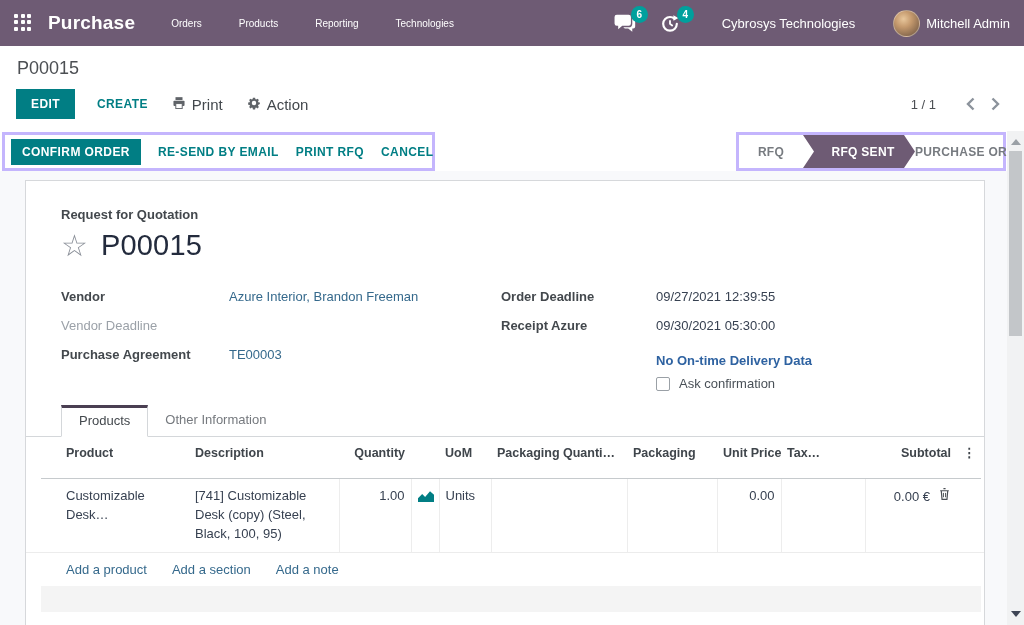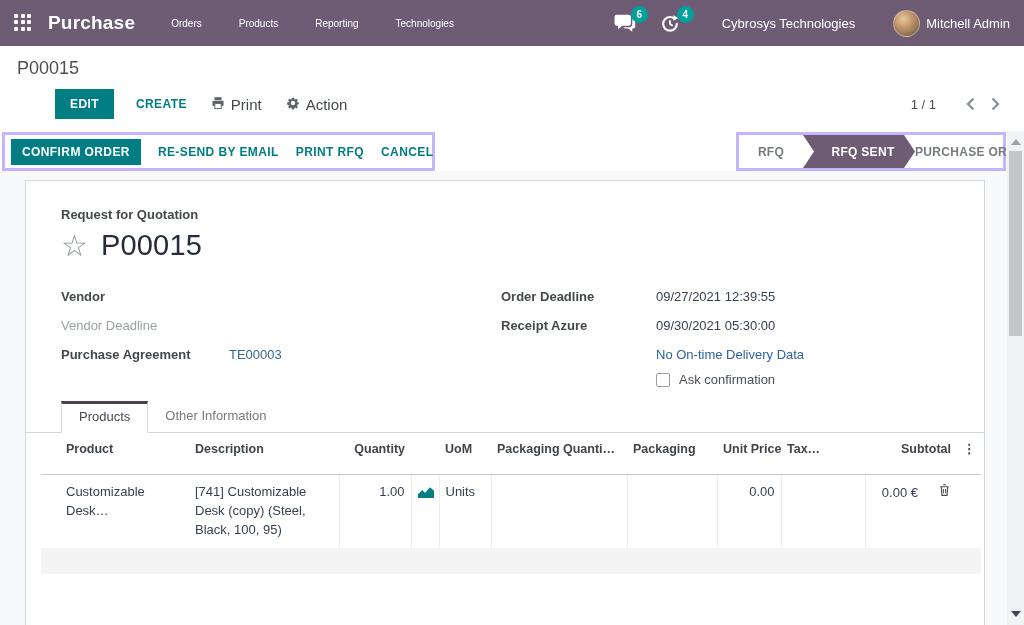--- a/index.html
+++ b/index.html
@@ -21,21 +21,21 @@
   .nav-badge { position:absolute; top:-7px; right:-10px; background:#00a09d; color:#fff; font-size:10px; font-weight:bold;
     min-width:17px; height:17px; border-radius:9px; display:flex; align-items:center; justify-content:center; padding:0 3px; }
   .company { margin:0 38px 0 16px; cursor:pointer; }
   .avatar { width:27px; height:27px; border-radius:50%; margin-right:6px; cursor:pointer;
     background:radial-gradient(circle at 38% 32%, #e8c79c 0%, #c59a6e 35%, #8a6b4f 75%, #6b5340 100%); border:1px solid rgba(255,255,255,.35); }
   .username { cursor:pointer; }
 
   
   .control-panel { padding:10px 16px 0 16px; background:#fff; }
   .breadcrumb { font-size:18px; color:#4c4f53; padding:2px 0 10px 1px; }
-  .cp-row { display:flex; align-items:center; padding-bottom:12px;margin-left:39px; }
+  .cp-row { display:flex; align-items:center; padding-bottom:12px; }
   .btn-primary { background:#017e84; color:#fff; border:none; font-family:inherit; font-size:12px; font-weight:bold;
     letter-spacing:.4px; padding:8px 15px; cursor:pointer; }
   .btn-teal-link { background:none; border:none; font-family:inherit; color:#017e84; font-size:12px; font-weight:bold;
     letter-spacing:.4px; margin-left:22px; cursor:pointer; }
   .btn-plain { background:none; border:none; font-family:inherit; color:#43484d; font-size:15px; margin-left:24px;
     display:flex; align-items:center; gap:6px; cursor:pointer; }
   .pager { margin-left:auto; display:flex; align-items:center; gap:20px; color:#4c4f53; font-size:13px; }
   .pager-arrows { display:flex; gap:16px; margin-left:10px; margin-right:8px; }
   .pager-arrows svg { cursor:pointer; }
 
@@ -66,21 +66,21 @@
 
   .field-cols { display:flex; margin-top:27px; }
   .fcol-left { width:440px; }
   .fcol-right { flex:1; }
   .frow { display:flex; align-items:flex-start; margin-bottom:12px; min-height:17px; }
   .flabel { width:168px; font-weight:bold; color:#43484d; flex:none; }
   .fcol-right .flabel { width:155px; }
   .flabel.muted { font-weight:normal; color:#9ba1a8; }
   .fvalue { color:#374151; }
   a.flink { color:#35698c; text-decoration:none; cursor:pointer; }
-  .delivery-link { color:#2e62a1; font-weight:normal; text-decoration:none; cursor:pointer; }
+  .delivery-link { color:#2e62a1; font-weight:bold; text-decoration:none; cursor:pointer;margin-top:6px; }
   .frow.no-label { margin-left:155px; margin-bottom:8px; }
   .chk-row { display:flex; align-items:center; gap:9px; margin-left:155px; }
   .checkbox { width:14px; height:14px; border:1px solid #9aa0a6; border-radius:2px; background:#fff; cursor:pointer; flex:none; }
   .chk-label { color:#495057; cursor:pointer; }
 
   
   .tabs { display:flex; border-bottom:1px solid #d4d7da; margin-top:14px; padding-left:35px; }
   .tab { padding:7px 17px 8px; font-size:13px; cursor:pointer; }
   .tab.active { color:#43484d; background:#fff; border:1px solid #d4d7da; border-bottom:1px solid #fff;
     border-top:3px solid #4a3f52; margin-bottom:-1px; padding-top:5px; }
@@ -88,21 +88,21 @@
 
   
   table.lines { border-collapse:collapse; table-layout:fixed; margin-left:15px; width:940px; }
   table.lines th { font-size:12.5px; font-weight:bold; color:#3f454b; text-align:left; padding:8px 6px 18px;
     border-bottom:1px solid #c6cacd; white-space:nowrap; overflow:hidden; }
   table.lines td { font-size:13px; color:#374151; padding:8px 6px; vertical-align:top; line-height:1.45; }
   table.lines .num { text-align:right; }
   table.lines th.c1, table.lines td.c1 { padding-left:25px; }
   table.lines td.sep { border-left:1px solid #ededed; }
   .icon-cell { text-align:center; padding-top:10px !important; }
-  .subtotal-flex { display:flex; justify-content:flex-end; align-items:center; gap:20px; }
+  .subtotal-flex { display:flex; justify-content:flex-end; align-items:center; gap:8px; }
   .kebab { text-align:center !important; font-weight:bold; color:#4c4f53; cursor:pointer; }
   .add-links { display:flex; gap:25px; padding:9px 6px 9px 40px; border-top:1px solid #ececec; }
   .empty-stripe { height:26px; background:#f4f4f4; margin-left:15px; width:940px; }
 
   
   .scrollbar { position:absolute; right:0; top:131px; bottom:0; width:17px; background:#f1f2f3; }
   .sb-arrow { position:absolute; left:0; width:17px; height:17px; display:flex; align-items:center; justify-content:center; cursor:pointer; }
   .sb-arrow.up { top:2px; }
   .sb-arrow.down { bottom:3px; }
   .tri-up { width:0; height:0; border-left:5px solid transparent; border-right:5px solid transparent; border-bottom:6px solid #9aa0a6; }
@@ -217,20 +217,21 @@
         <div class="doc-type">Request for Quotation</div>
         <div class="title-row">
           <span class="star">☆</span>
           <span class="doc-name">P00015</span>
         </div>
 
         <div class="field-cols">
           <div class="fcol-left">
             <div class="frow">
               <span class="flabel">Vendor</span>
+              <a class="flink">Azure Interior, Brandon Freeman</a>
             </div>
             <div class="frow">
               <span class="flabel muted">Vendor Deadline</span>
               <span class="fvalue"></span>
             </div>
             <div class="frow">
               <span class="flabel">Purchase Agreement</span>
               <a class="flink">TE00003</a>
             </div>
           </div>
@@ -314,20 +315,25 @@
                     <path d="M10 11v8M14 11v8" stroke-width="1.8"></path>
                   </svg>
                 </span>
               </span>
             </td>
             <td></td>
           </tr>
         </tbody>
       </table>
 
+      <div class="add-links">
+        <a class="flink">Add a product</a>
+        <a class="flink">Add a section</a>
+        <a class="flink">Add a note</a>
+      </div>
       <div class="empty-stripe"></div>
     </div>
   </div>
 </div>
 
 <div class="scrollbar">
   <div class="sb-arrow up">
       <div class="tri-up"></div>
     </div>
   <div class="sb-thumb"></div>

